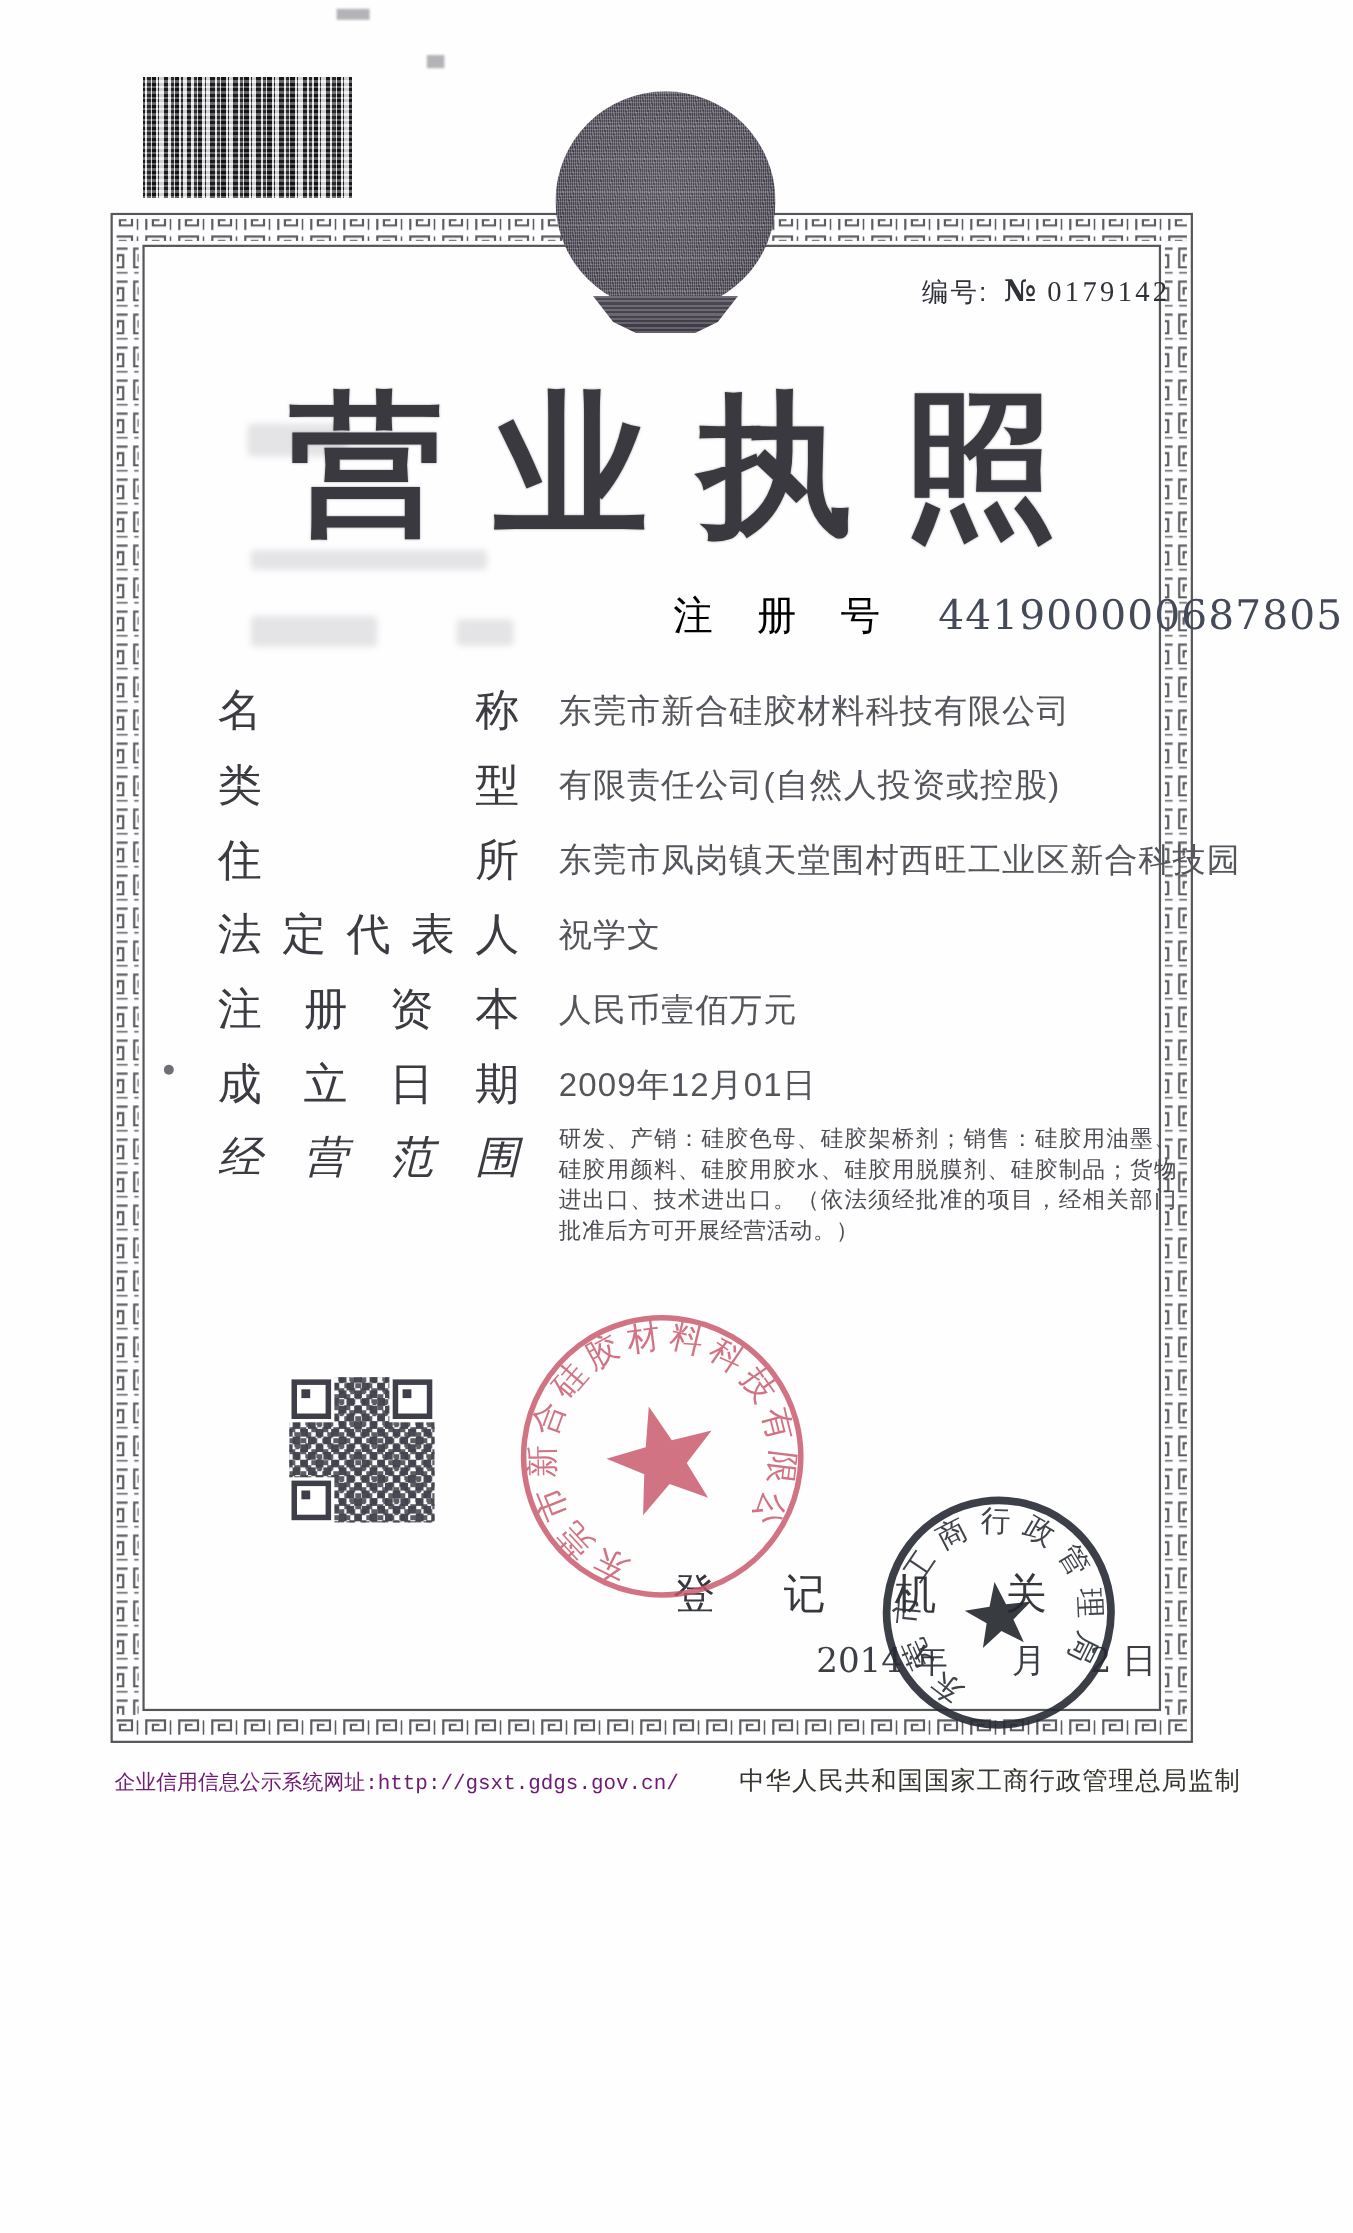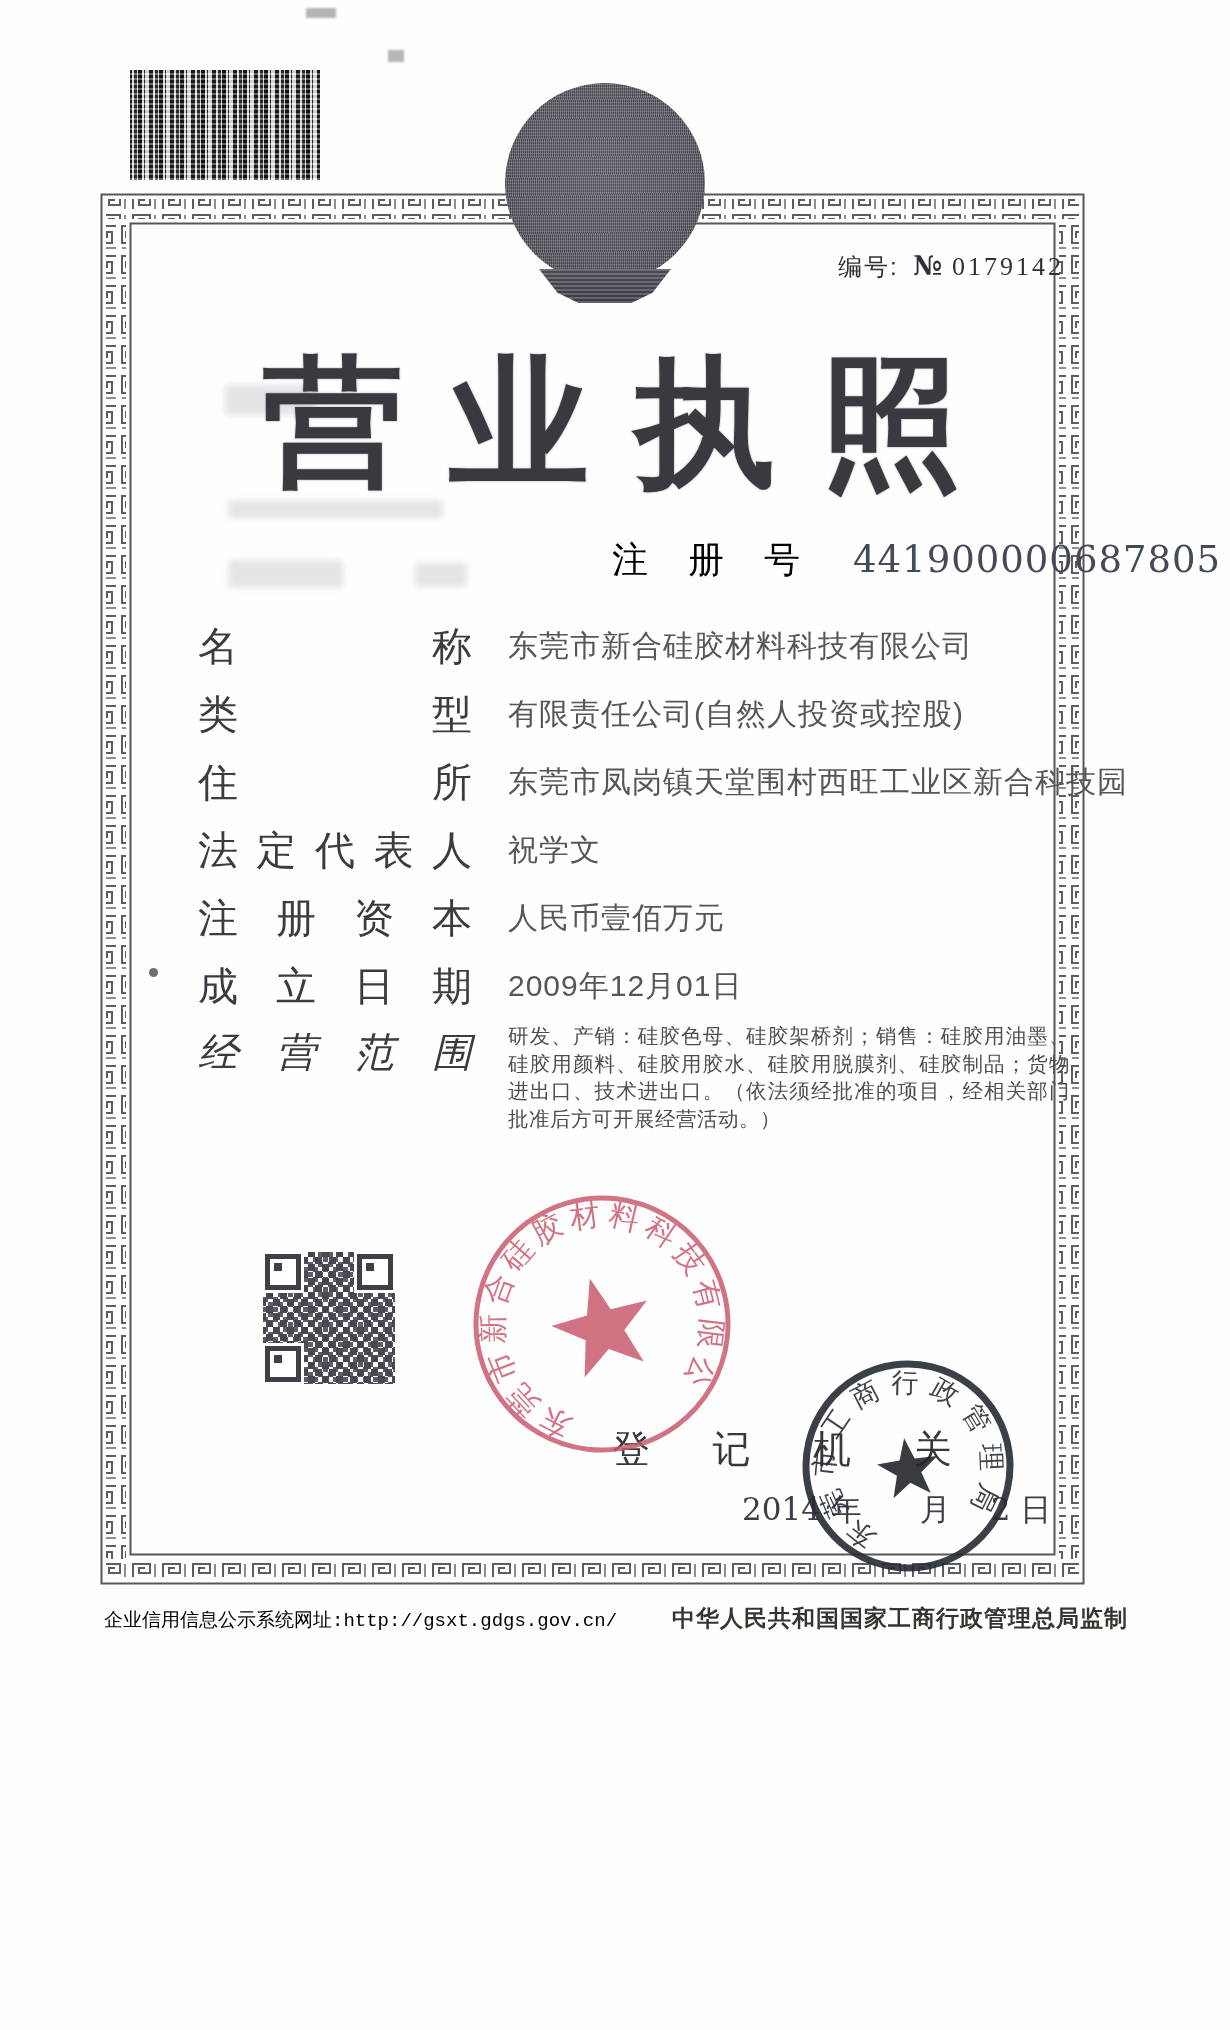--- a/index.html
+++ b/index.html
@@ -59,24 +59,24 @@
   
   .registrar{position:absolute;left:612px;top:1424px;z-index:2;font-size:38px;letter-spacing:26px;color:#36383e;}
   .dateline{position:absolute;left:742px;top:1489px;z-index:2;font-size:31px;color:#3c3f46;white-space:nowrap;
     font-family:"DejaVu Serif",serif;}
   .dateline .m{margin-left:58px;} .dateline .d{margin-left:40px;}
   
   .seal{position:absolute;z-index:5;}
   #companySeal{left:452px;top:1172px;}
   #authoritySeal{left:788px;top:1346px;}
   
-  .footer-left{position:absolute;left:104px;top:1607px;z-index:2;font-size:19px;color:#000000;
+  .footer-left{position:absolute;left:104px;top:1607px;z-index:2;font-size:19px;color:#701a75;
     font-family:"Liberation Mono",monospace;letter-spacing:0px;}
   .footer-right{position:absolute;right:102px;top:1603px;z-index:2;font-size:23px;color:#35352f;
-    font-weight:bold;letter-spacing:1px;}
+    font-weight:normal;letter-spacing:1px;}
   
   .ghost{position:absolute;background:#a9a9b2;opacity:.30;filter:blur(3px);z-index:1;border-radius:4px;}
   .mark{position:absolute;background:#6d6d74;opacity:.5;filter:blur(1px);z-index:1;}
   .dot{position:absolute;width:9px;height:9px;border-radius:50%;background:#4a4a52;opacity:.8;z-index:2;}
 </style>
 </head>
 <body>
 
 <div id="page">
 

